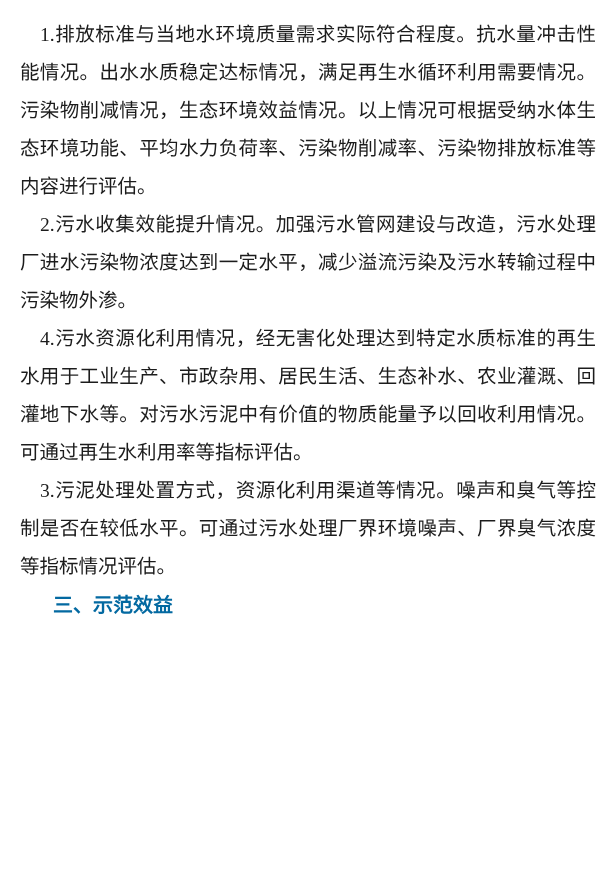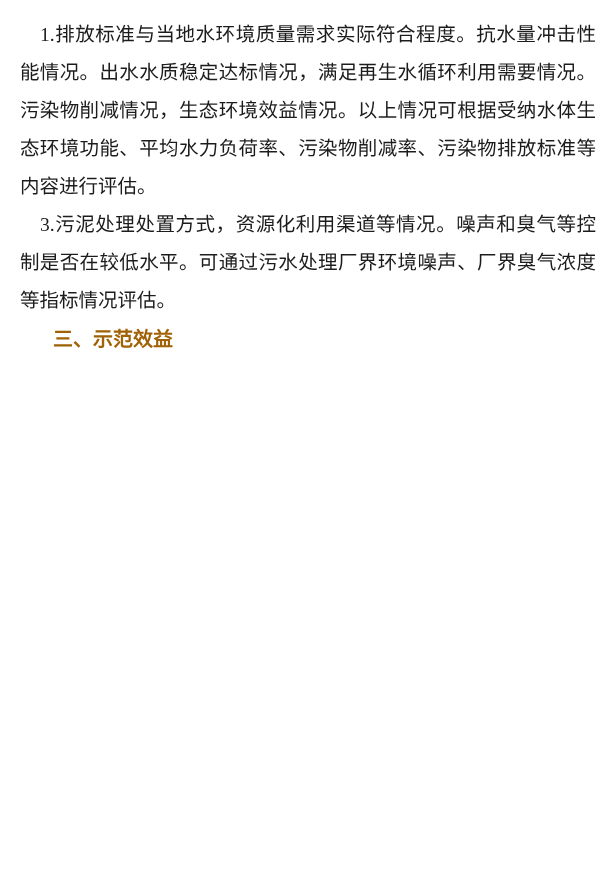--- a/index.html
+++ b/index.html
@@ -28,26 +28,28 @@
     text-align: justify;
     text-justify: inter-character;
     text-indent: 20px;
     word-break: break-all;
     font-family: "Liberation Serif", "DejaVu Serif", serif;
   }
   .section-heading {
     margin: 0;
     font-size: 20px;
     line-height: 38px;
-    color: #a16207;
+    color: #0369a1;
     font-weight: bold;
     text-indent: 33px;
     font-family: "Liberation Sans", "DejaVu Sans", sans-serif;
   }
 </style>
 </head>
 <body>
 
 <div class="page">
   <p class="para">1.排放标准与当地水环境质量需求实际符合程度。抗水量冲击性能情况。出水水质稳定达标情况，满足再生水循环利用需要情况。污染物削减情况，生态环境效益情况。以上情况可根据受纳水体生态环境功能、平均水力负荷率、污染物削减率、污染物排放标准等内容进行评估。</p>
+  <p class="para">2.污水收集效能提升情况。加强污水管网建设与改造，污水处理厂进水污染物浓度达到一定水平，减少溢流污染及污水转输过程中污染物外渗。</p>
+  <p class="para">4.污水资源化利用情况，经无害化处理达到特定水质标准的再生水用于工业生产、市政杂用、居民生活、生态补水、农业灌溉、回灌地下水等。对污水污泥中有价值的物质能量予以回收利用情况。可通过再生水利用率等指标评估。</p>
   <p class="para">3.污泥处理处置方式，资源化利用渠道等情况。噪声和臭气等控制是否在较低水平。可通过污水处理厂界环境噪声、厂界臭气浓度等指标情况评估。</p>
   <h2 class="section-heading">三、示范效益</h2>
 </div>
 
 </body></html>

